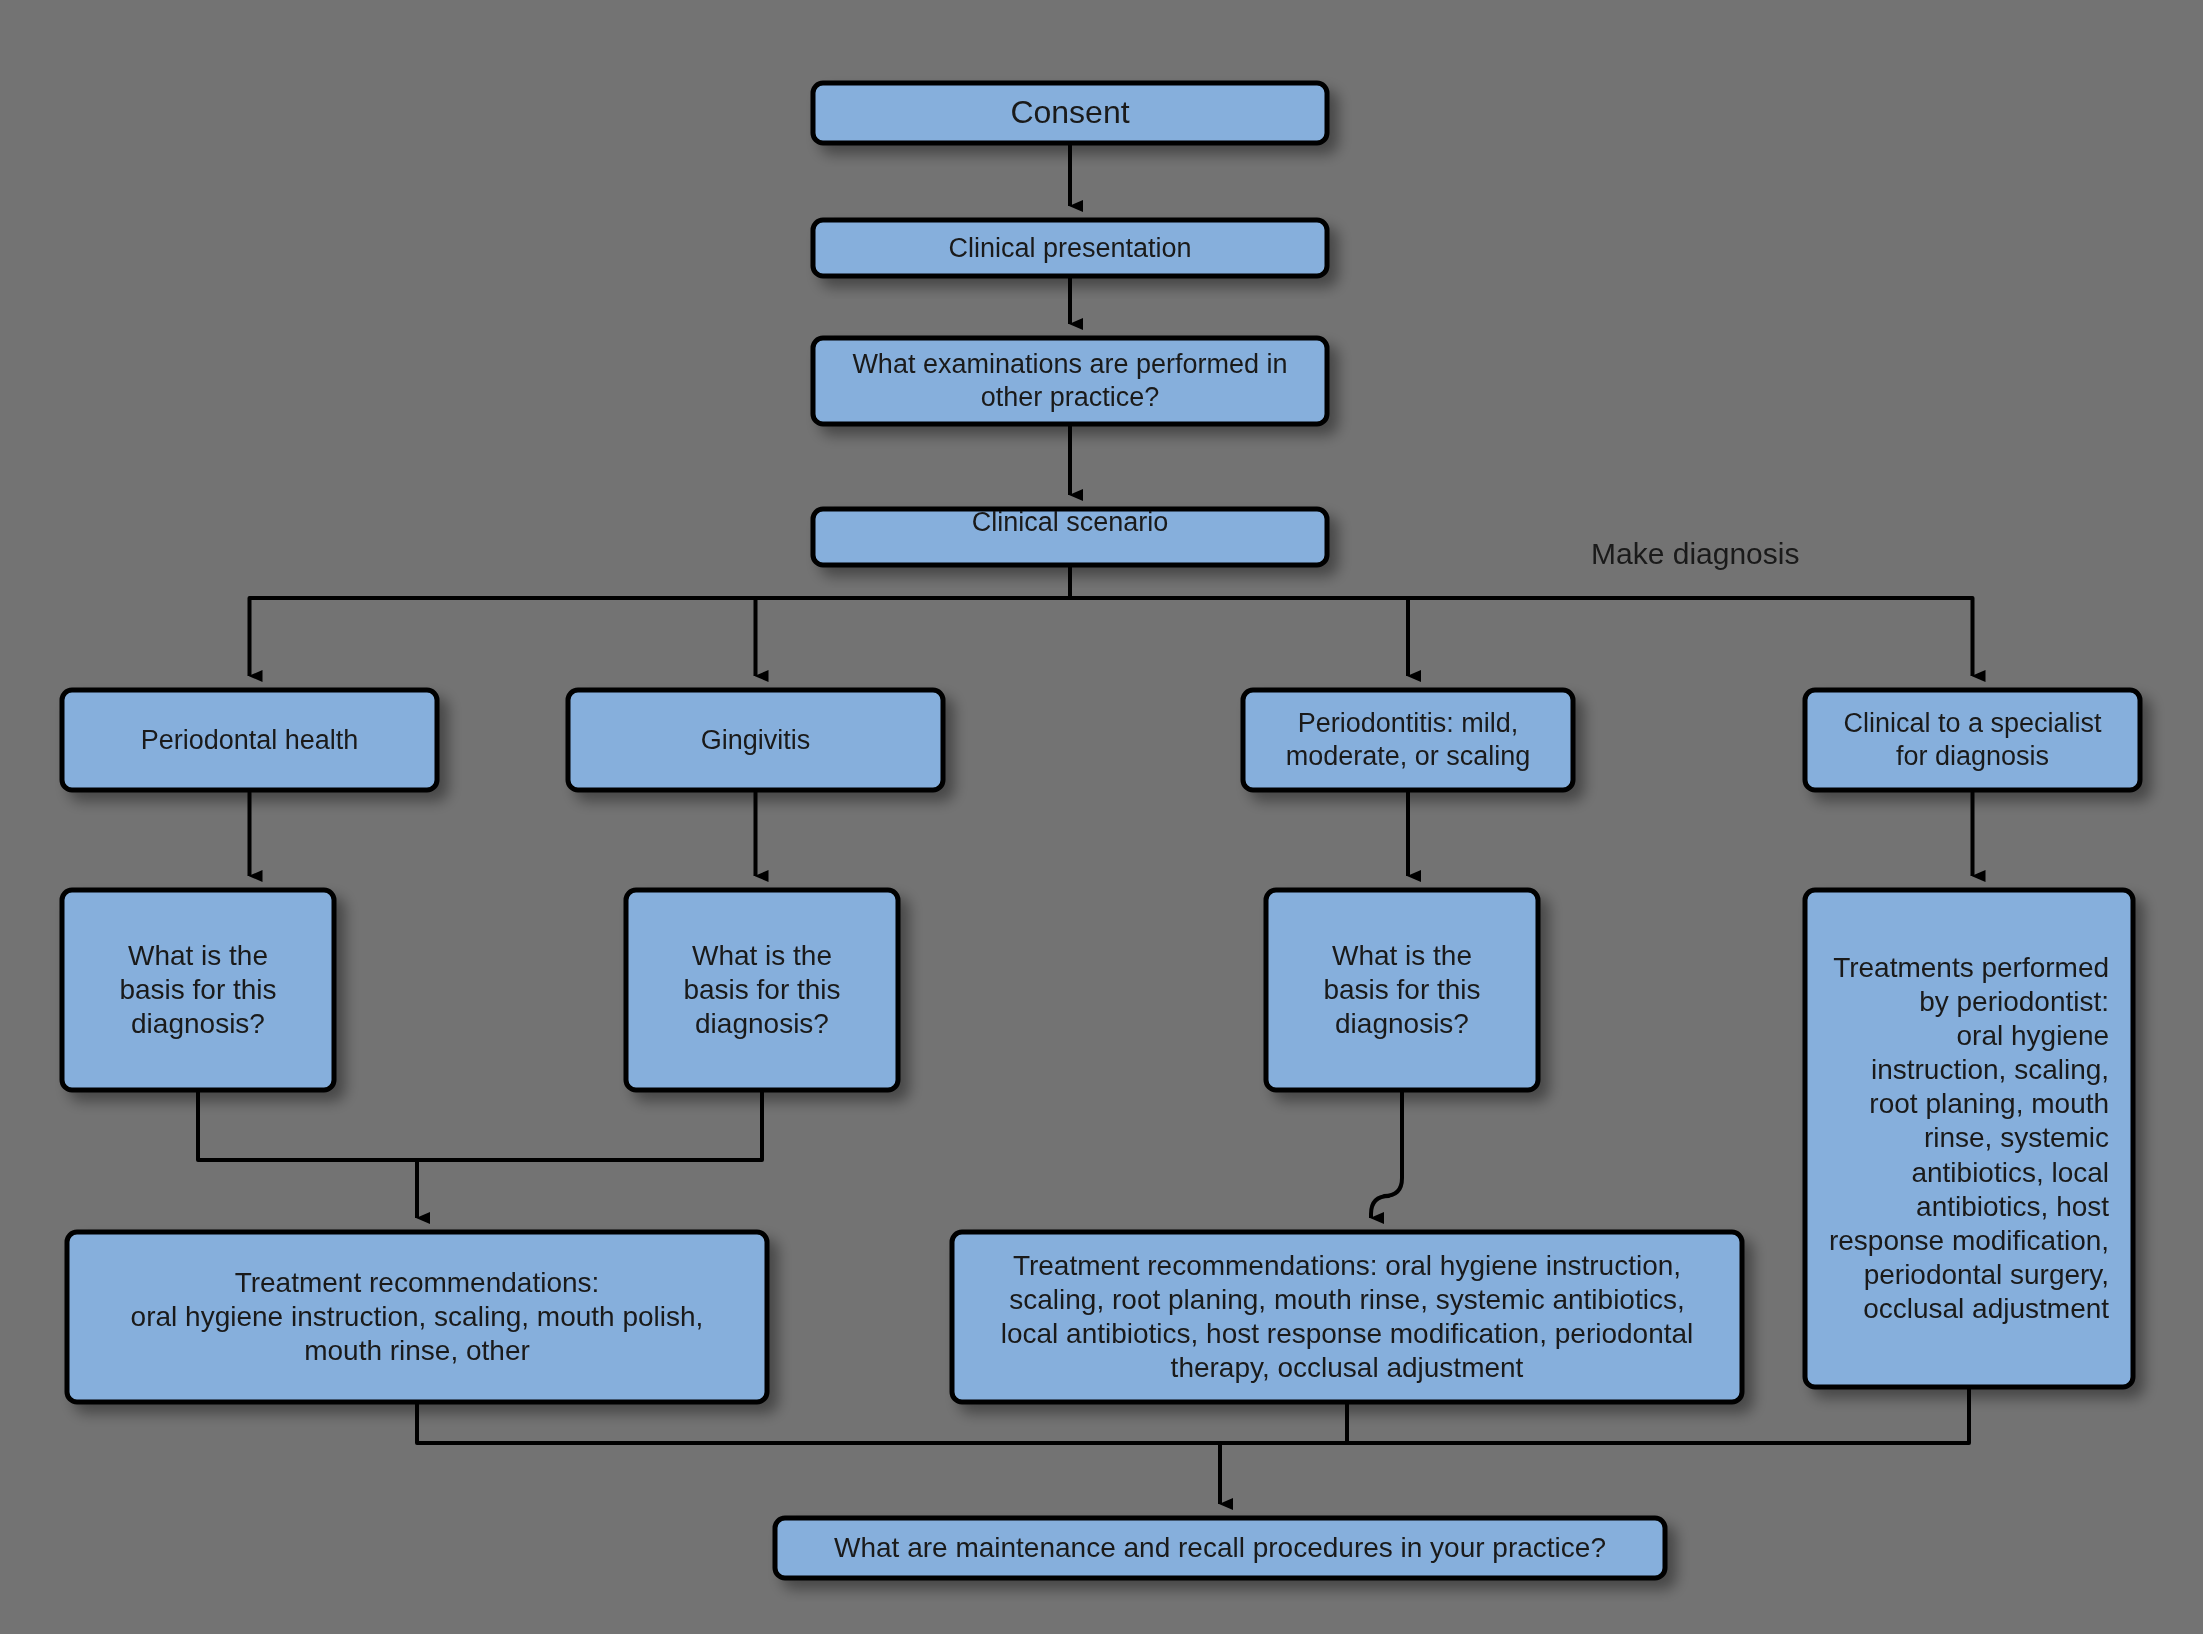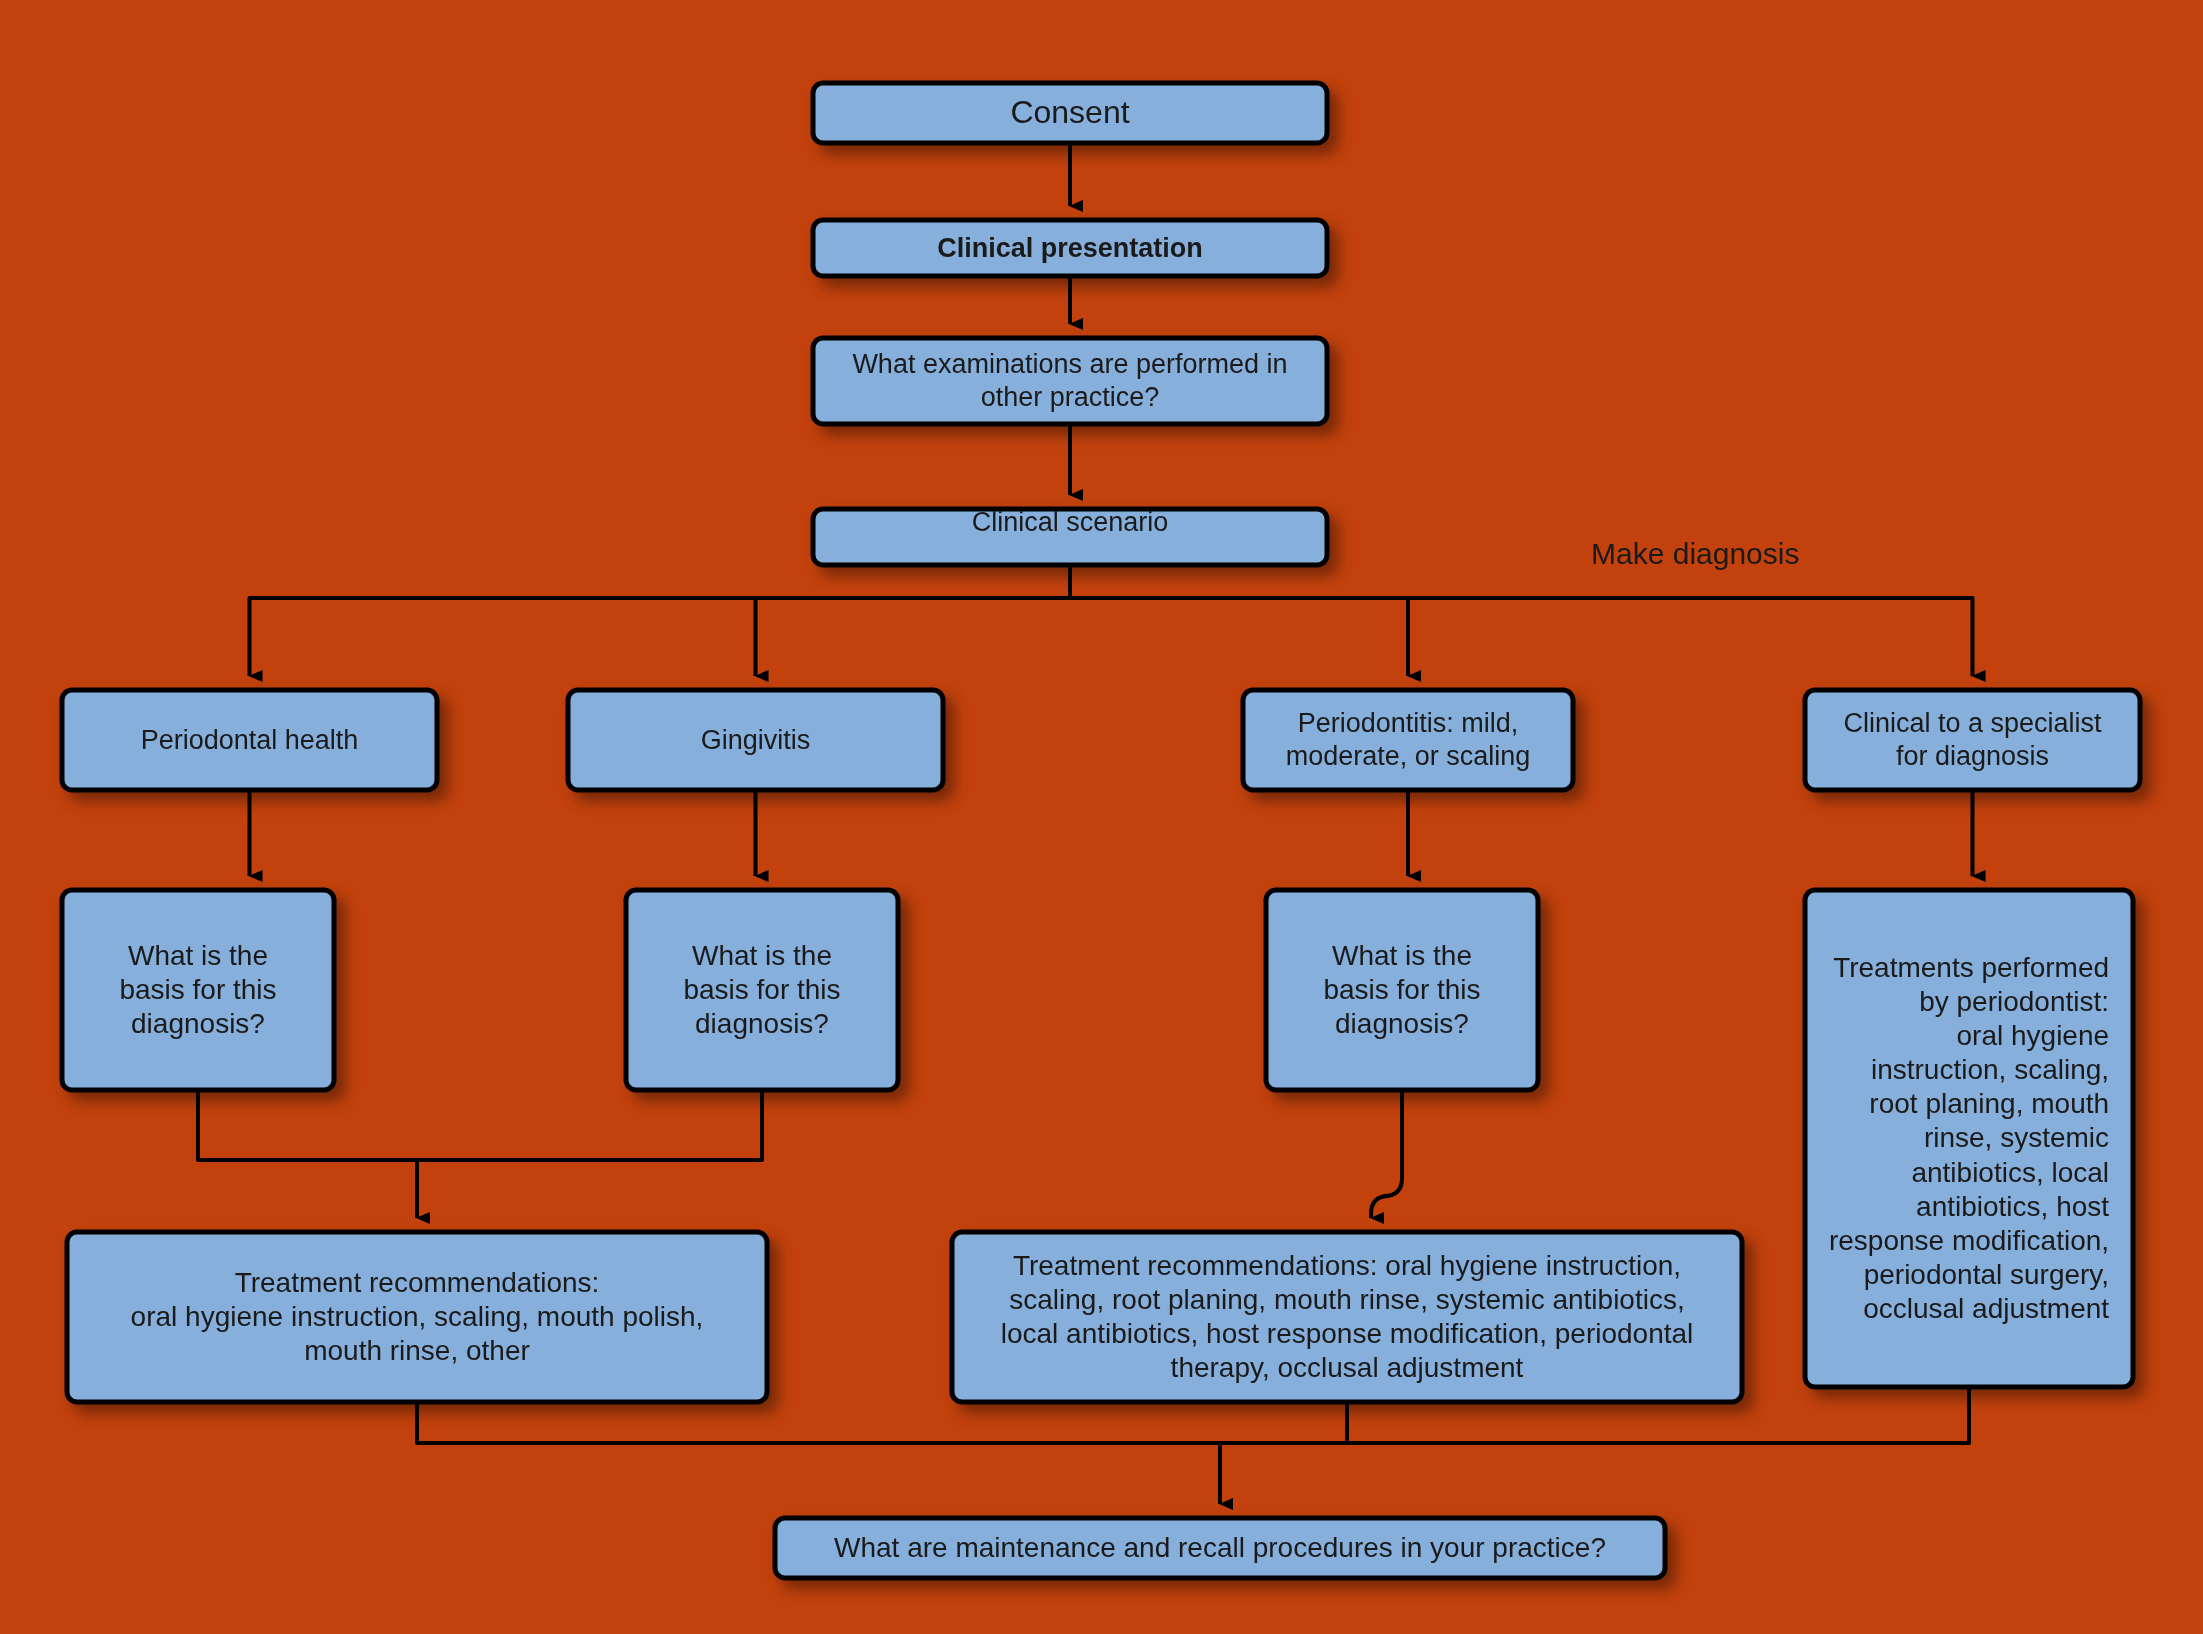--- a/index.html
+++ b/index.html
@@ -10,21 +10,21 @@
   body {
     width: 2203px;
     height: 1634px;
     font-family: "Liberation Sans", sans-serif;
     overflow: hidden;
   }
   #flow-root {
     position: relative;
     width: 2203px;
     height: 1634px;
-    background: #c2410c;
+    background: #737373;
   }
   svg.flow-canvas {
     position: absolute;
     top: 0;
     left: 0;
     width: 2203px;
     height: 1634px;
   }
   .node-rect {
     fill: #86AFDC;
@@ -109,21 +109,21 @@
         <rect x="1266" y="890" width="272" height="200" rx="10" ry="10" class="node-rect" filter="url(#boxShadow)"></rect>
         <rect x="1805" y="890" width="328" height="497" rx="10" ry="10" class="node-rect" filter="url(#boxShadow)"></rect>
         <rect x="67" y="1232" width="700" height="170" rx="10" ry="10" class="node-rect" filter="url(#boxShadow)"></rect>
         <rect x="952" y="1232" width="790" height="170" rx="10" ry="10" class="node-rect" filter="url(#boxShadow)"></rect>
         <rect x="775" y="1518" width="890" height="60" rx="10" ry="10" class="node-rect" filter="url(#boxShadow)"></rect>
       </g>
   </svg>
 
   <div id="label-layer">
       <div class="node-label" style="left: 813px; top: 83px; width: 514px; height: 60px; font-size: 32px;">Consent</div>
-      <div class="node-label" style="left: 813px; top: 220px; width: 514px; height: 56px; font-size: 27px; font-weight: bold;">Clinical presentation</div>
+      <div class="node-label" style="left: 813px; top: 220px; width: 514px; height: 56px; font-size: 27px;">Clinical presentation</div>
       <div class="node-label" style="left: 813px; top: 338px; width: 514px; height: 86px; font-size: 27px;">What examinations are performed in
 other practice?</div>
       <div class="node-label" style="left: 813px; top: 494px; width: 514px; height: 56px; font-size: 27px;">Clinical scenario</div>
       <div class="node-label" style="left: 62px; top: 690px; width: 375px; height: 100px; font-size: 27px;">Periodontal health</div>
       <div class="node-label" style="left: 568px; top: 690px; width: 375px; height: 100px; font-size: 27px;">Gingivitis</div>
       <div class="node-label" style="left: 1243px; top: 690px; width: 330px; height: 100px; font-size: 27px;">Periodontitis: mild,
 moderate, or scaling</div>
       <div class="node-label" style="left: 1805px; top: 690px; width: 335px; height: 100px; font-size: 27px;">Clinical to a specialist
 for diagnosis</div>
       <div class="node-label" style="left: 62px; top: 890px; width: 272px; height: 200px; font-size: 28px;">What is the

